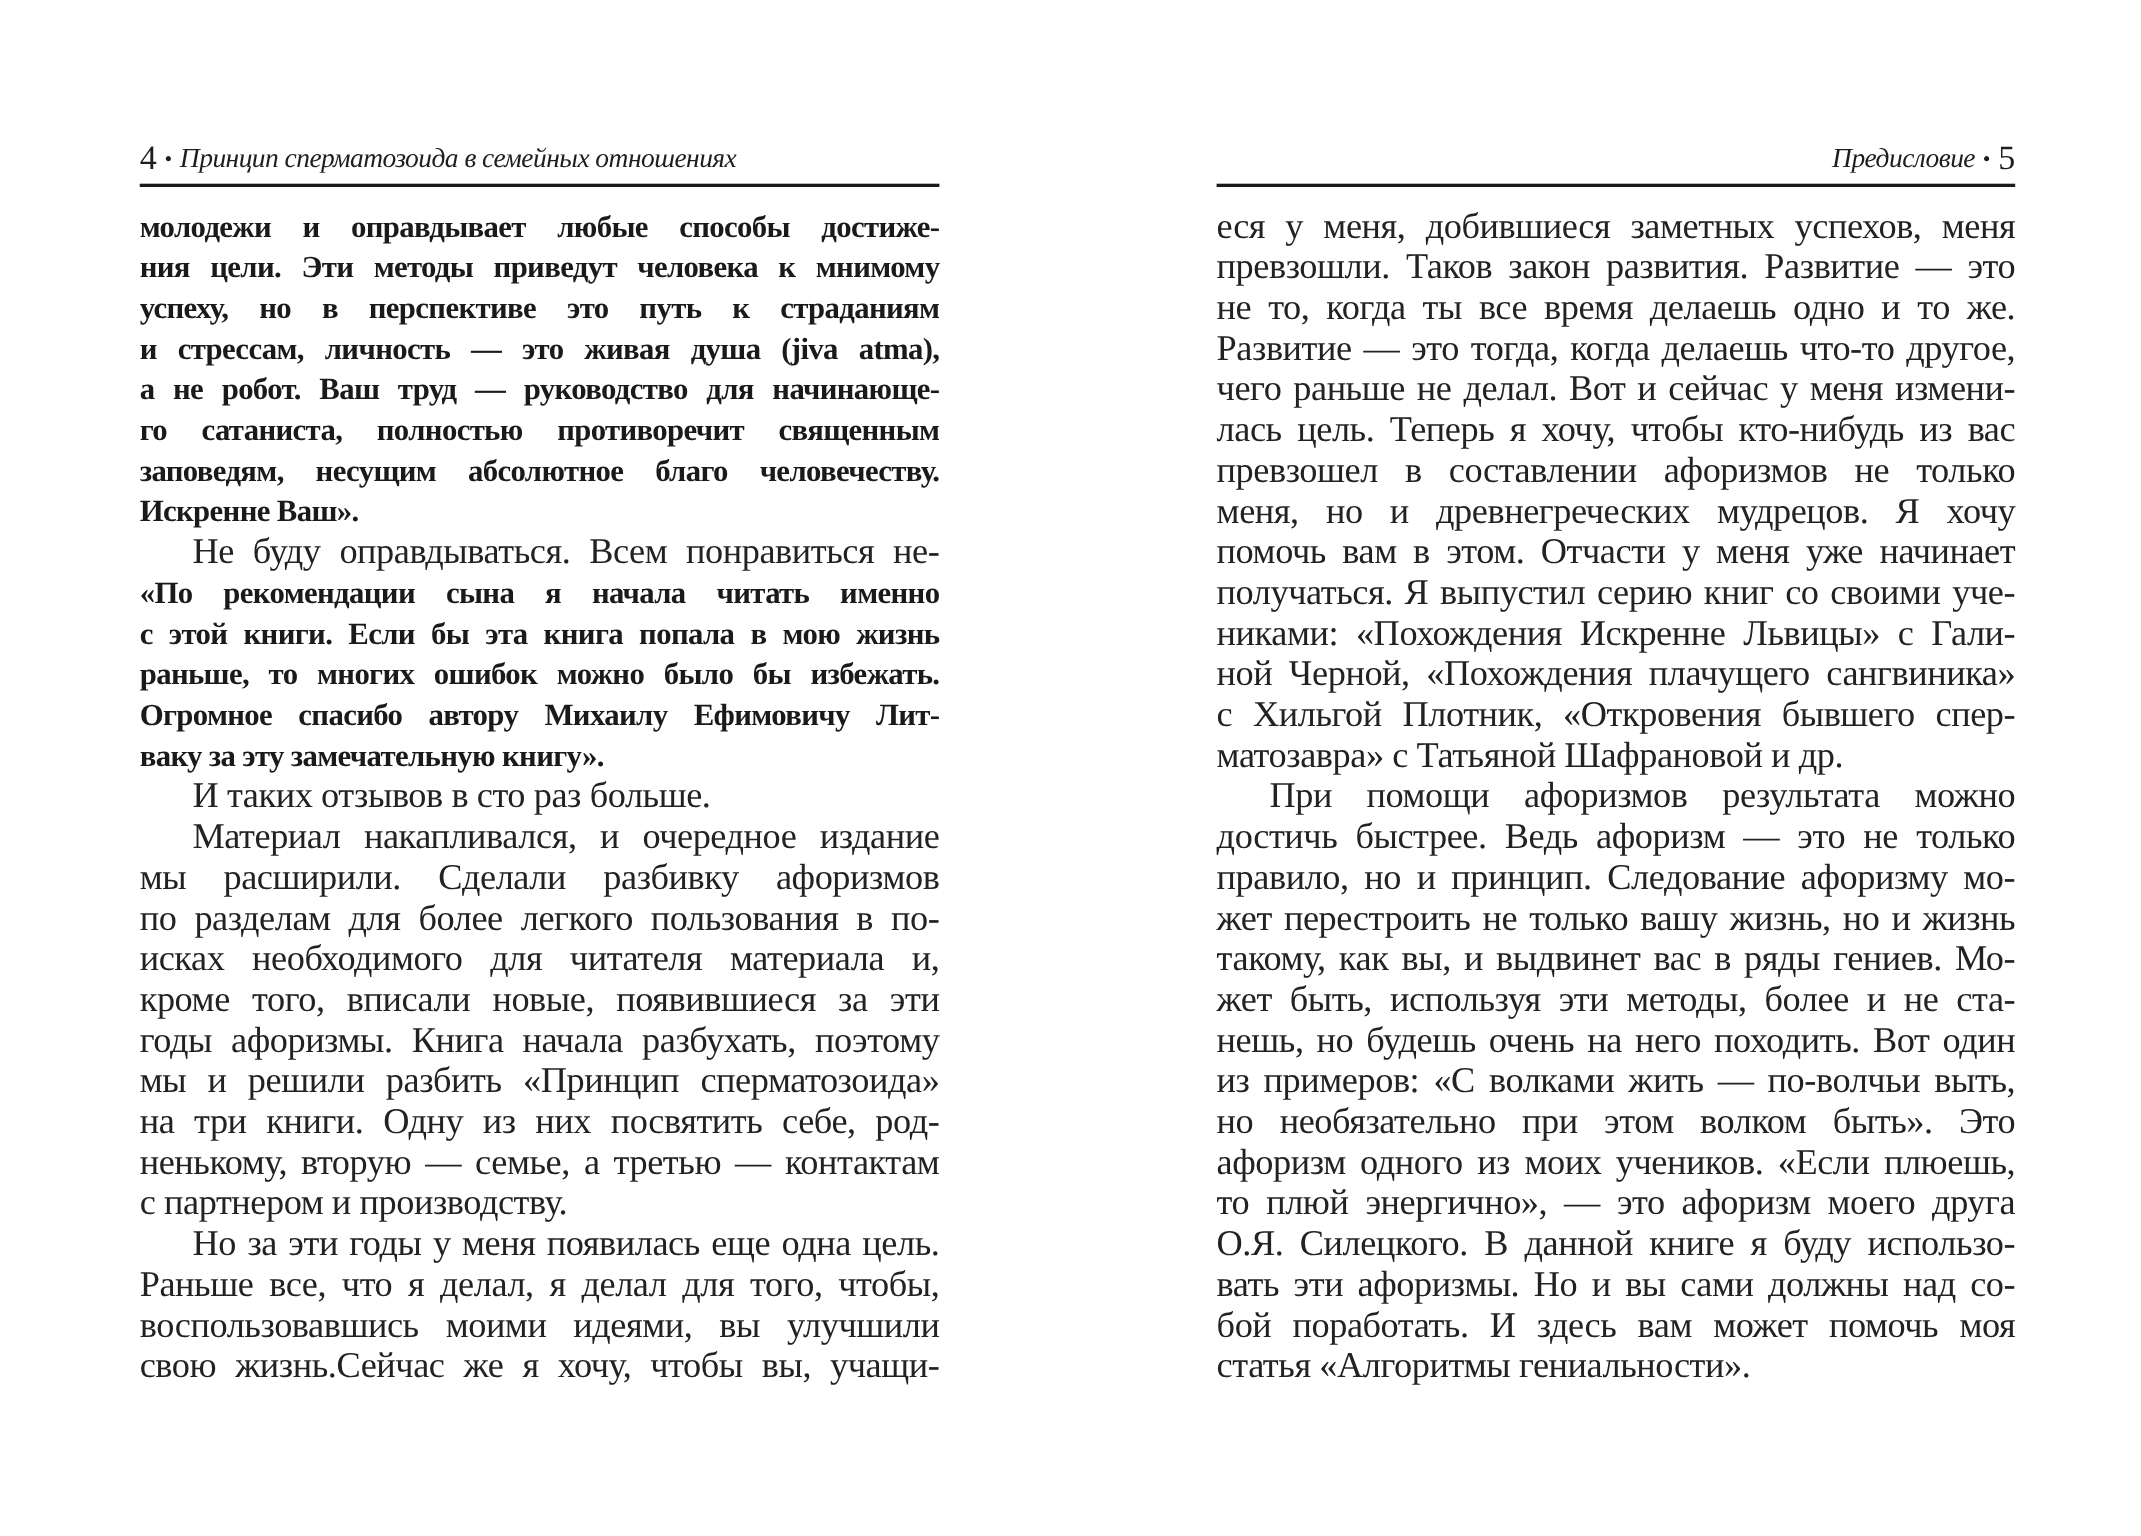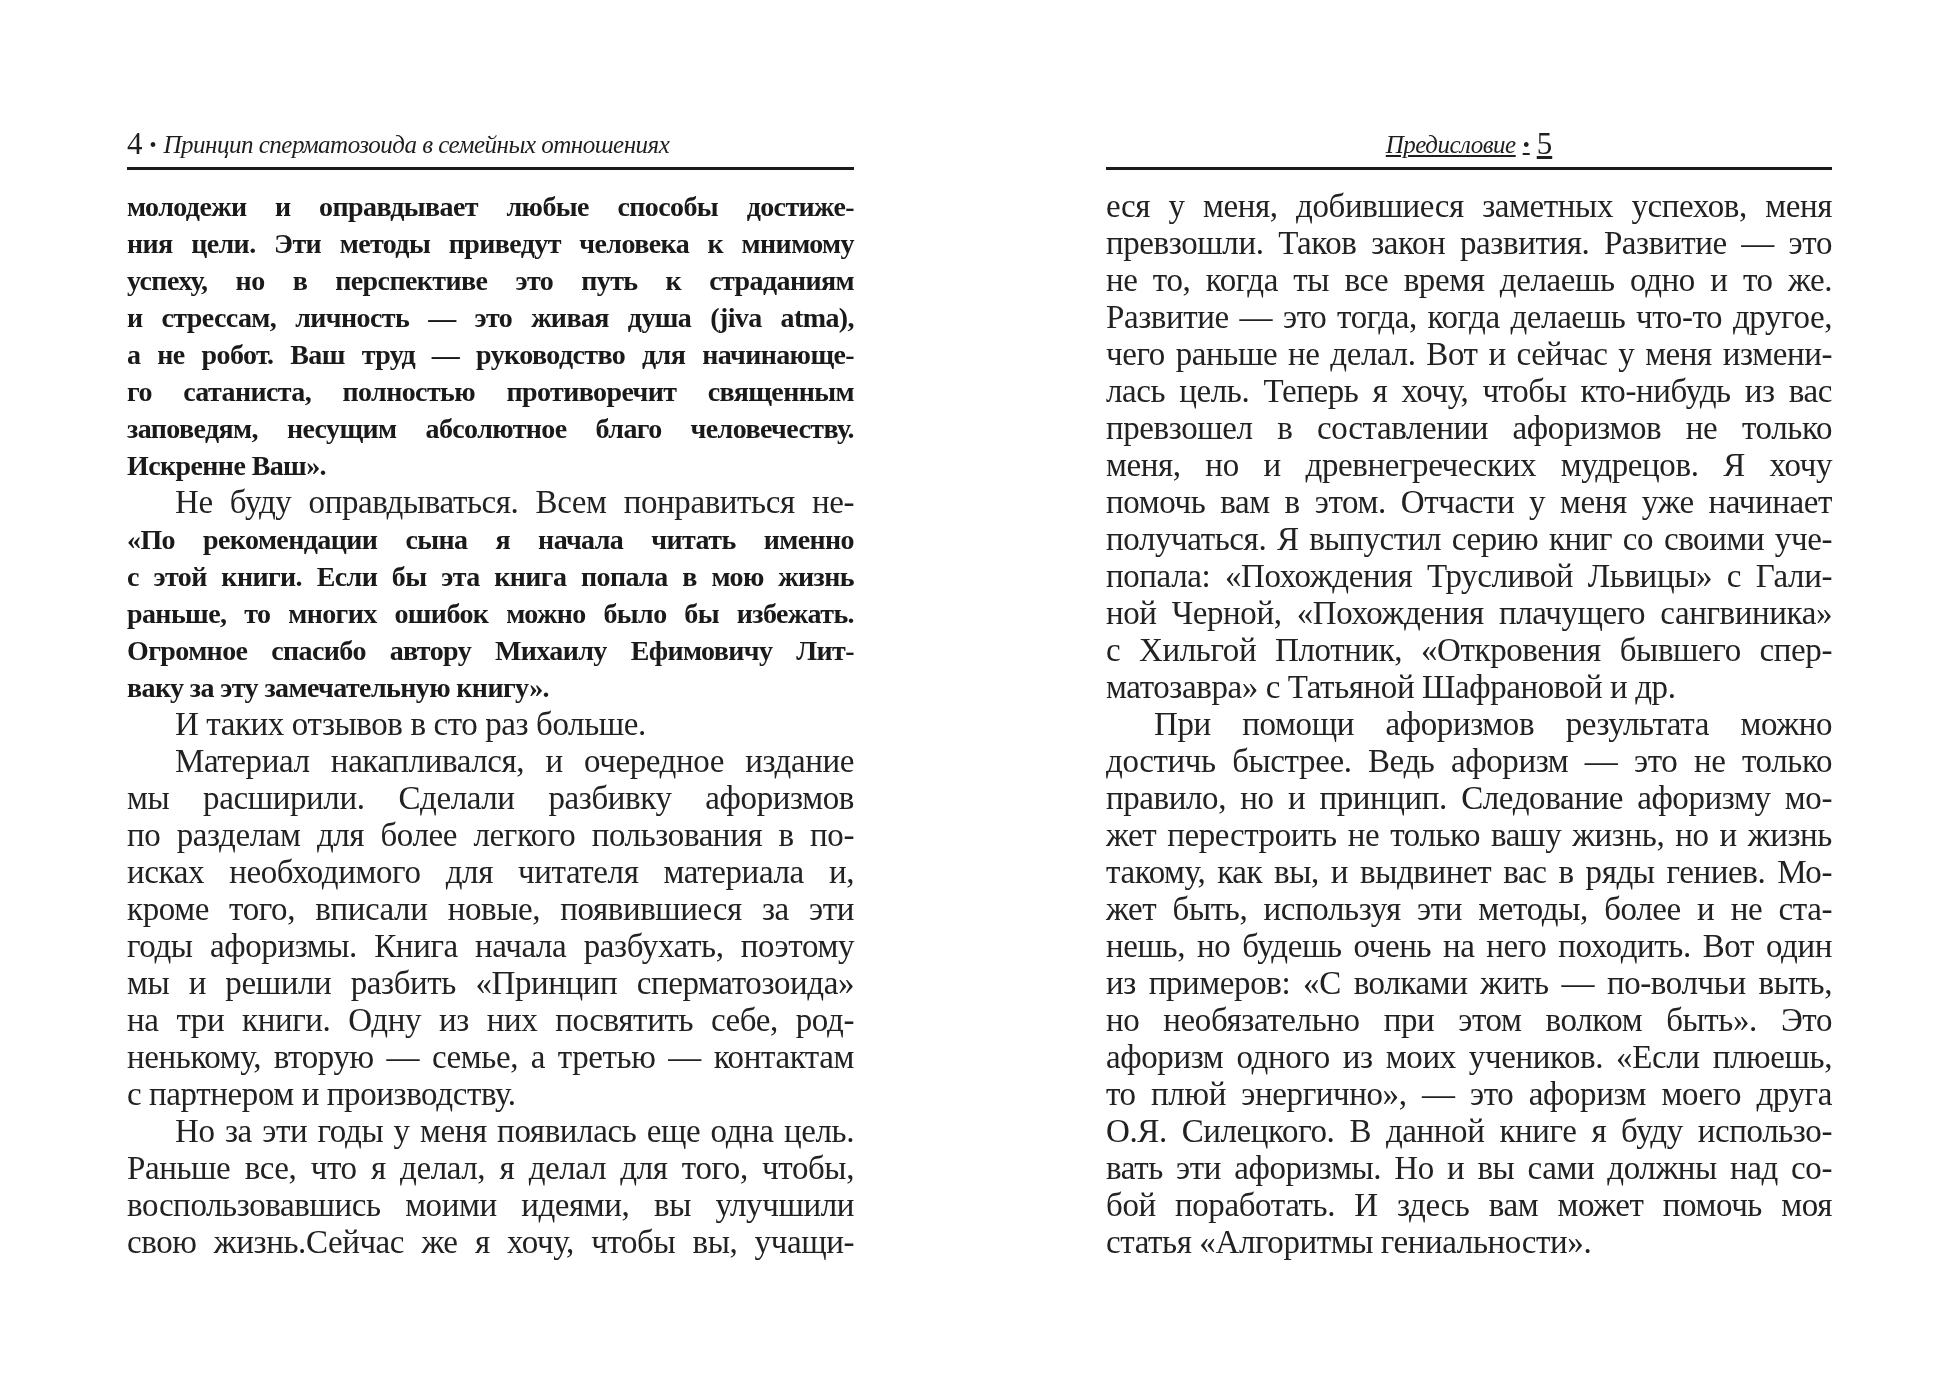--- a/index.html
+++ b/index.html
@@ -6,21 +6,21 @@
   body { width: 1946px; height: 1396px; position: relative; overflow: hidden; }
   .page { position: absolute; top: 0; }
   .page.left { left: 127px; width: 727px; }
   .page.right { left: 1106px; width: 726px; }
   .running-head {
     position: absolute; top: 127px; left: 0; right: 0; height: 40px;
     font-family: "Liberation Serif", serif; color: #1e1e1e;
     border-bottom: 3px solid #1a1a1a;
     display: flex; align-items: flex-start;
   }
-  .page.right .running-head { justify-content: center; text-decoration: underline; }
+  .page.right .running-head { justify-content: flex-end; }
   .rh-num { font-size: 31px; line-height: 34px; font-style: normal; }
   .rh-title { font-size: 25px; line-height: 36px; font-style: italic; letter-spacing: -0.5px; }
   .rh-bullet { font-size: 20px; line-height: 36px; margin: 0 7px; }
   .body-text {
     position: absolute; top: 188px; left: 0; right: 0;
     font-family: "Liberation Serif", serif; font-size: 33px; color: #222222;
   }
   .ln {
     display: block; height: 37px; line-height: 37px;
     text-align: justify; text-align-last: justify;
@@ -83,21 +83,21 @@
       <span class="ln reg">еся у меня, добившиеся заметных успехов, меня</span>
       <span class="ln reg">превзошли. Таков закон развития. Развитие — это</span>
       <span class="ln reg">не то, когда ты все время делаешь одно и то же.</span>
       <span class="ln reg">Развитие — это тогда, когда делаешь что-то другое,</span>
       <span class="ln reg">чего раньше не делал. Вот и сейчас у меня измени-</span>
       <span class="ln reg">лась цель. Теперь я хочу, чтобы кто-нибудь из вас</span>
       <span class="ln reg">превзошел в составлении афоризмов не только</span>
       <span class="ln reg">меня, но и древнегреческих мудрецов. Я хочу</span>
       <span class="ln reg">помочь вам в этом. Отчасти у меня уже начинает</span>
       <span class="ln reg">получаться. Я выпустил серию книг со своими уче-</span>
-      <span class="ln reg">попала: «Похождения Трусливой Львицы» с Гали-</span>
+      <span class="ln reg">никами: «Похождения Искренне Львицы» с Гали-</span>
       <span class="ln reg">ной Черной, «Похождения плачущего сангвиника»</span>
       <span class="ln reg">с Хильгой Плотник, «Откровения бывшего спер-</span>
       <span class="ln reg last">матозавра» с Татьяной Шафрановой и др.</span>
       <span class="ln reg indent">При помощи афоризмов результата можно</span>
       <span class="ln reg">достичь быстрее. Ведь афоризм — это не только</span>
       <span class="ln reg">правило, но и принцип. Следование афоризму мо-</span>
       <span class="ln reg">жет перестроить не только вашу жизнь, но и жизнь</span>
       <span class="ln reg">такому, как вы, и выдвинет вас в ряды гениев. Мо-</span>
       <span class="ln reg">жет быть, используя эти методы, более и не ста-</span>
       <span class="ln reg">нешь, но будешь очень на него походить. Вот один</span>

